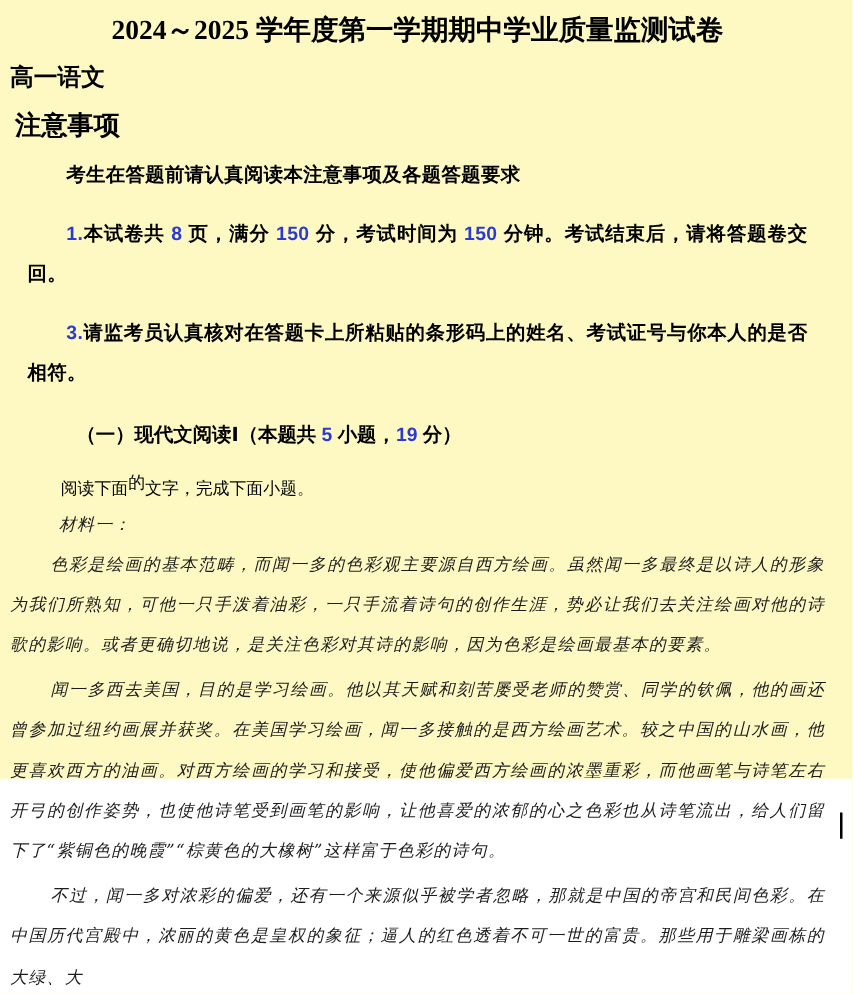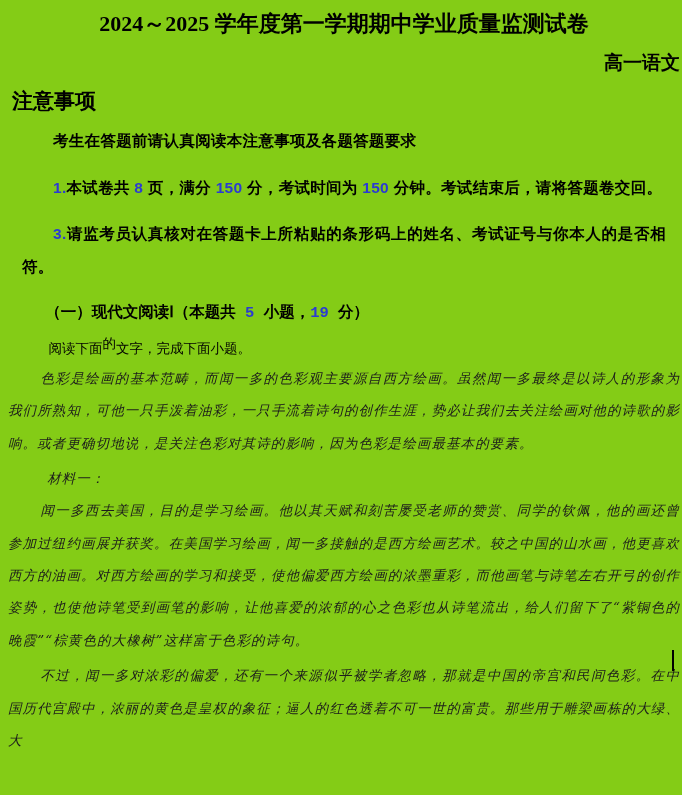--- a/index.html
+++ b/index.html
@@ -5,36 +5,36 @@
   html, body { margin: 0; padding: 0; }
   body {
     width: 682px; height: 795px;
     background: #ffffff;
     color: #000000;
     font-family: "Liberation Serif", serif;
     overflow: hidden;
   }
   .page {
     position: relative;
-    width: 682px; height: 795px;
-    padding: 6px 2px 0 8px;
+    width: 682px; height: 623px;
+    padding: 6px 22px 0 8px;
     box-sizing: border-box;
-    background: #84cc16;
+    background: #fef9c3;
   }
   .title {
     margin: 4px 0 0 0;
     text-align: center;
     font-size: 22px;
     line-height: 28px;
     font-weight: 600;
     font-family: "Liberation Serif", "DejaVu Serif", serif;
   }
   .subtitle {
     margin: 13px 0 0 0;
-    text-align: right;
+    text-align: left;
     font-size: 19px;
     line-height: 24px;
     font-weight: 600;
     font-family: "Liberation Serif", "DejaVu Serif", serif;
   }
   .notice { margin-top: 15px; }
   .hei {
     font-family: "Liberation Sans", "DejaVu Sans", sans-serif;
     font-weight: 700;
   }
@@ -51,25 +51,24 @@
     text-indent: 2em;
     letter-spacing: 0.3px;
   }
   .num { color: #2b3bd2; }
   .sec-heading {
     margin: 1px 0 0 4px;
     font-size: 15.5px;
     line-height: 32.5px;
   }
   .sub-heading {
-    margin: 0;
+    margin: 16px;
     font-size: 15.5px;
     line-height: 33px;
     text-indent: 2.4em;
-    font-family: Liberation Mono, monospace;
   }
   .instruction {
     margin: 9px 0 0 0;
     font-size: 13.5px;
     line-height: 20px;
     text-indent: 3em;
     font-family: "Liberation Serif", "DejaVu Serif", serif;
   }
   .sup { position: relative; top: -5px; }
   .kai {
@@ -111,19 +110,19 @@
     <div class="notice-heading hei">注意事项</div>
     <p class="notice-line hei">考生在答题前请认真阅读本注意事项及各题答题要求</p>
     <p class="notice-line hei"><span class="num">1.</span><span>本试卷共 </span><span class="num">8</span><span> 页，满分 </span><span class="num">150</span><span> 分，考试时间为 </span><span class="num">150</span><span> 分钟。考试结束后，请将答题卷交回。</span></p>
     <p class="notice-line hei"><span class="num">3.</span><span>请监考员认真核对在答题卡上所粘贴的条形码上的姓名、考试证号与你本人的是否相符。</span></p>
   </div>
 
   <div class="sub-heading hei"><span>（一）现代文阅读Ⅰ（本题共 </span><span class="num">5</span><span> 小题，</span><span class="num">19</span><span> 分）</span></div>
 
   <p class="instruction"><span>阅读下面</span><span class="sup">的</span><span>文字，完成下面小题。</span></p>
 
+  <p class="kai material-label">材料一：</p>
   <p class="kai para">色彩是绘画的基本范畴，而闻一多的色彩观主要源自西方绘画。虽然闻一多最终是以诗人的形象为我们所熟知，可他一只手泼着油彩，一只手流着诗句的创作生涯，势必让我们去关注绘画对他的诗歌的影响。或者更确切地说，是关注色彩对其诗的影响，因为色彩是绘画最基本的要素。</p>
-  <p class="kai material-label">材料一：</p>
   <p class="kai para">闻一多西去美国，目的是学习绘画。他以其天赋和刻苦屡受老师的赞赏、同学的钦佩，他的画还曾参加过纽约画展并获奖。在美国学习绘画，闻一多接触的是西方绘画艺术。较之中国的山水画，他更喜欢西方的油画。对西方绘画的学习和接受，使他偏爱西方绘画的浓墨重彩，而他画笔与诗笔左右开弓的创作姿势，也使他诗笔受到画笔的影响，让他喜爱的浓郁的心之色彩也从诗笔流出，给人们留下了“紫铜色的晚霞”“棕黄色的大橡树”这样富于色彩的诗句。</p>
   <p class="kai para">不过，闻一多对浓彩的偏爱，还有一个来源似乎被学者忽略，那就是中国的帝宫和民间色彩。在中国历代宫殿中，浓丽的黄色是皇权的象征；逼人的红色透着不可一世的富贵。那些用于雕梁画栋的大绿、大</p>
 
   <div class="caret"></div>
 </div>
 
 </body></html>

